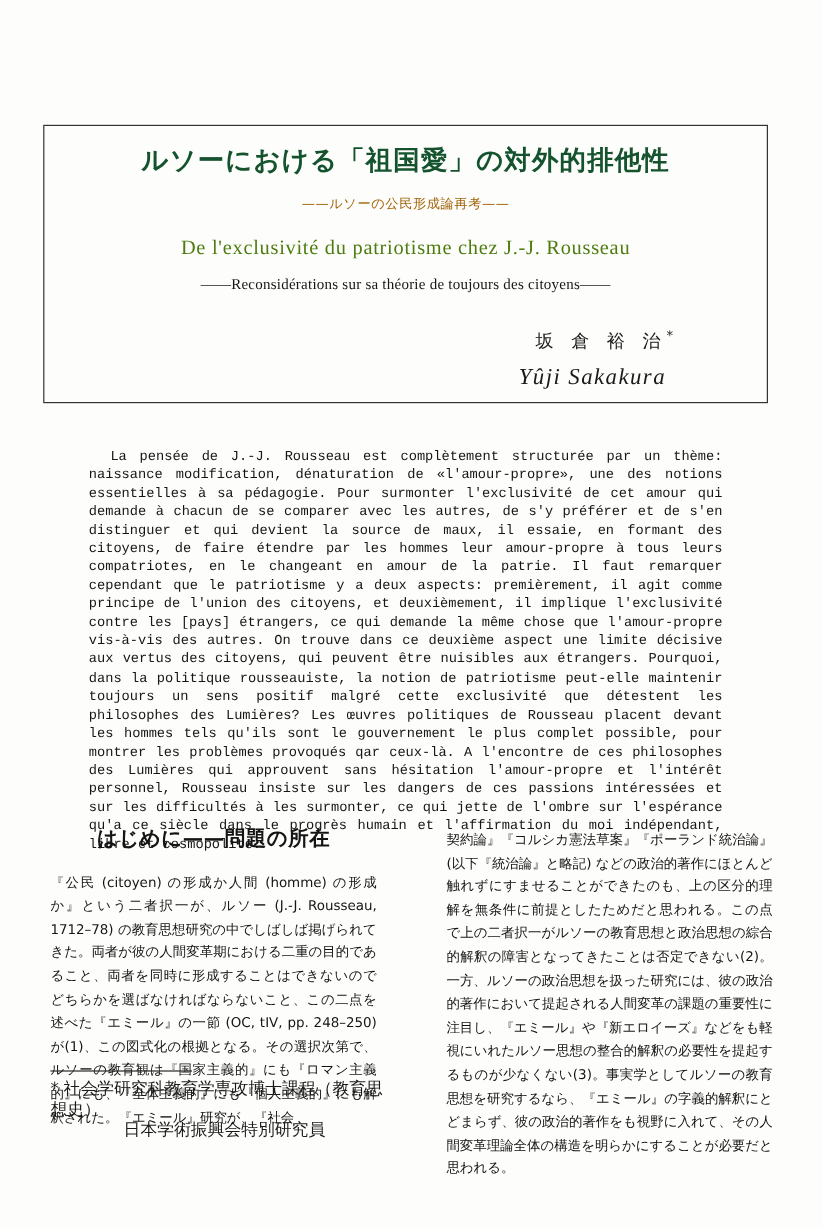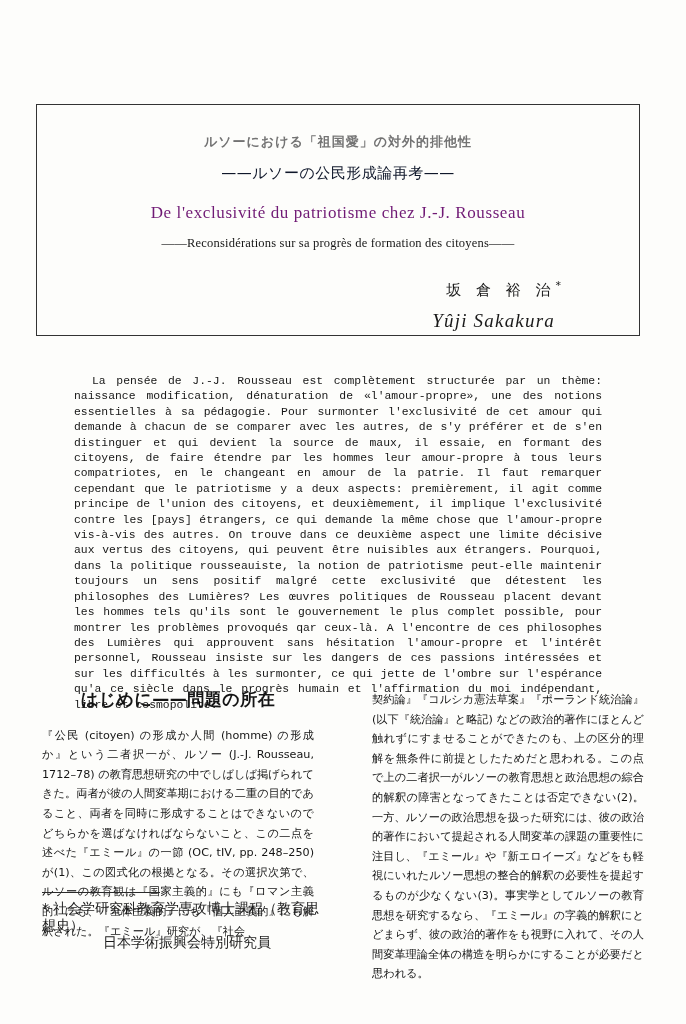--- a/index.html
+++ b/index.html
@@ -36,39 +36,38 @@
     text-align: center;
   }
   .title-frame::after {
     content: "";
     position: absolute;
     left: 3px; top: 3px; right: 3px; bottom: 3px;
     border: 0;
   }
   .jp-title {
     font-family: "DejaVu Sans", sans-serif;
-    font-size: 13px;
+    font-size: 22px;
     letter-spacing: 1px;
     font-weight: 600;
-    margin-top: 14px;
-    color: #737373;
+    color: #14532d;
   }
   .jp-subtitle {
     font-family: "DejaVu Sans", sans-serif;
-    font-size: 15px;
+    font-size: 11px;
     letter-spacing: 0.5px;
     margin-top: 13px;
-    color: #0f172a;
+    color: #a16207;
   }
   .fr-title {
     font-family: "Liberation Serif", serif;
     font-size: 17px;
     margin-top: 20px;
     letter-spacing: 0.6px;
-    color: #701a75;
+    color: #4d7c0f;
   }
   .fr-subtitle {
     font-family: "Liberation Serif", serif;
     font-size: 12.5px;
     margin-top: 13px;
     letter-spacing: 0.2px;
     color: #161616;
   }
   .author-jp {
     font-family: "DejaVu Sans", sans-serif;
@@ -152,21 +151,21 @@
 </style>
 </head>
 <body>
 
 <div class="page">
 
   <div class="title-frame">
     <div class="jp-title">ルソーにおける「祖国愛」の対外的排他性</div>
     <div class="jp-subtitle">——ルソーの公民形成論再考——</div>
     <div class="fr-title">De l'exclusivité du patriotisme chez J.-J. Rousseau</div>
-    <div class="fr-subtitle">——Reconsidérations sur sa progrès de formation des citoyens——</div>
+    <div class="fr-subtitle">——Reconsidérations sur sa théorie de toujours des citoyens——</div>
     <div class="author-jp">
       <span>坂 倉 裕 治</span><span class="star">*</span>
     </div>
     <div class="author-rm">Yûji Sakakura</div>
   </div>
 
   <div class="abstract">
     <p>La pensée de J.-J. Rousseau est complètement structurée par un thème: naissance modification, dénaturation de «l'amour-propre», une des notions essentielles à sa pédagogie. Pour surmonter l'exclusivité de cet amour qui demande à chacun de se comparer avec les autres, de s'y préférer et de s'en distinguer et qui devient la source de maux, il essaie, en formant des citoyens, de faire étendre par les hommes leur amour-propre à tous leurs compatriotes, en le changeant en amour de la patrie. Il faut remarquer cependant que le patriotisme y a deux aspects: premièrement, il agit comme principe de l'union des citoyens, et deuxièmement, il implique l'exclusivité contre les [pays] étrangers, ce qui demande la même chose que l'amour-propre vis-à-vis des autres. On trouve dans ce deuxième aspect une limite décisive aux vertus des citoyens, qui peuvent être nuisibles aux étrangers. Pourquoi, dans la politique rousseauiste, la notion de patriotisme peut-elle maintenir toujours un sens positif malgré cette exclusivité que détestent les philosophes des Lumières? Les œuvres politiques de Rousseau placent devant les hommes tels qu'ils sont le gouvernement le plus complet possible, pour montrer les problèmes provoqués qar ceux-là. A l'encontre de ces philosophes des Lumières qui approuvent sans hésitation l'amour-propre et l'intérêt personnel, Rousseau insiste sur les dangers de ces passions intéressées et sur les difficultés à les surmonter, ce qui jette de l'ombre sur l'espérance qu'a ce siècle dans le progrès humain et l'affirmation du moi indépendant, libre et cosmopolite.</p>
   </div>
 

